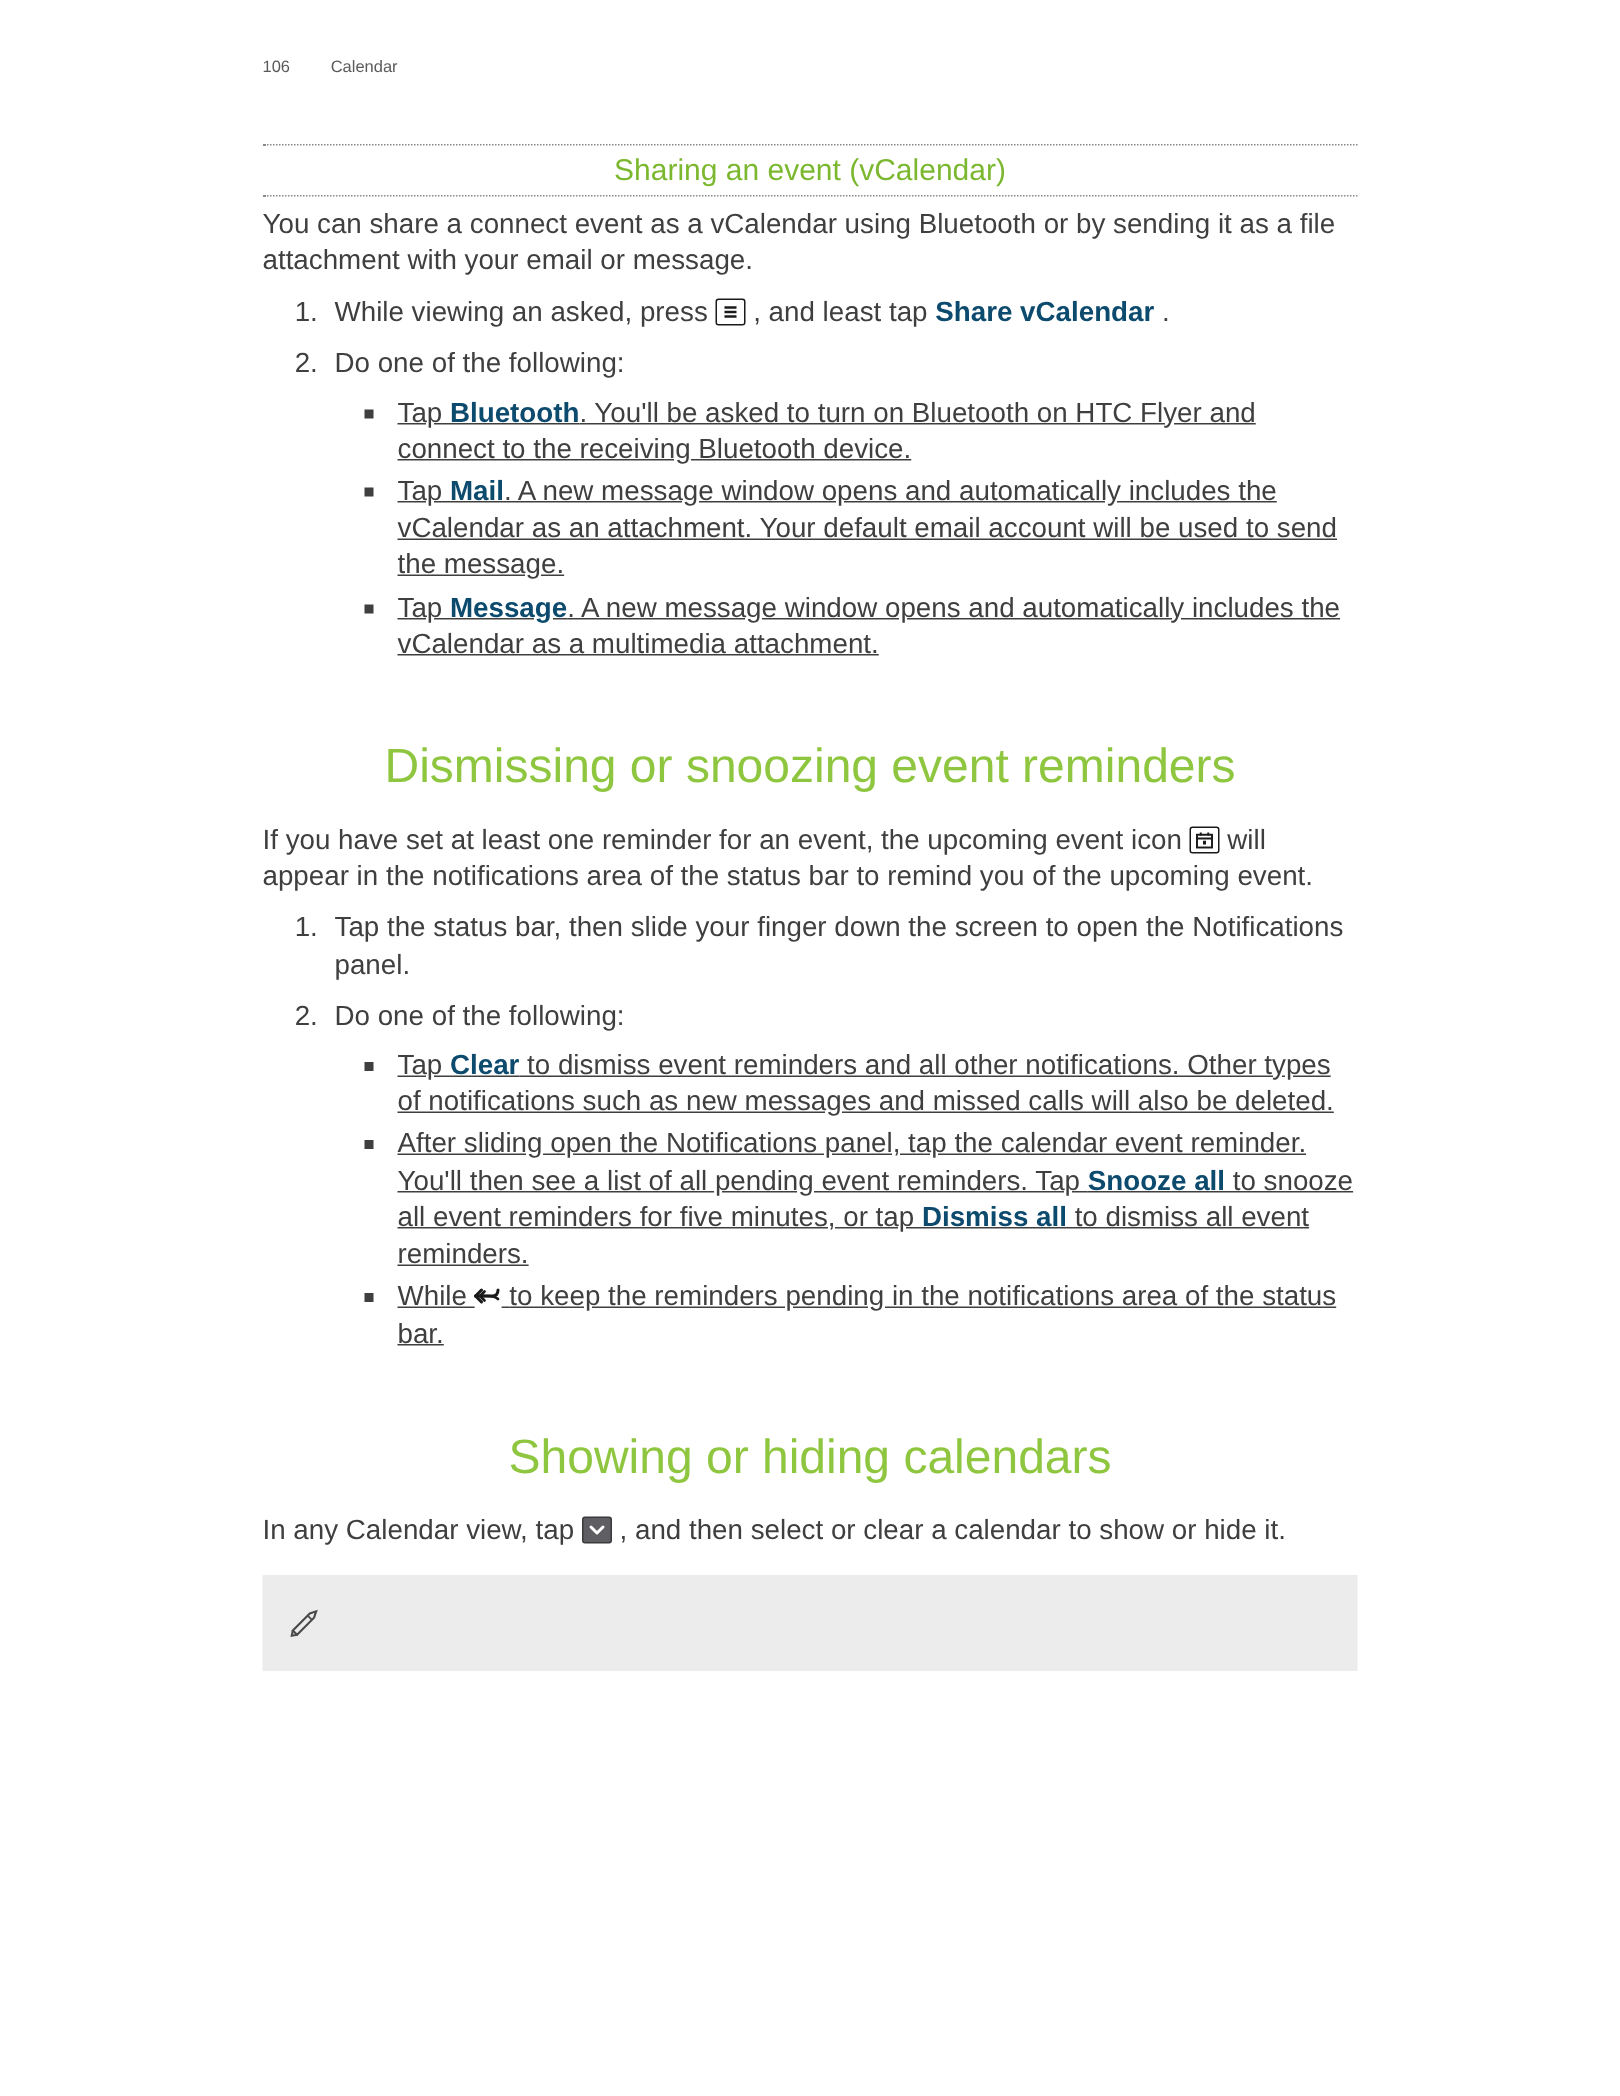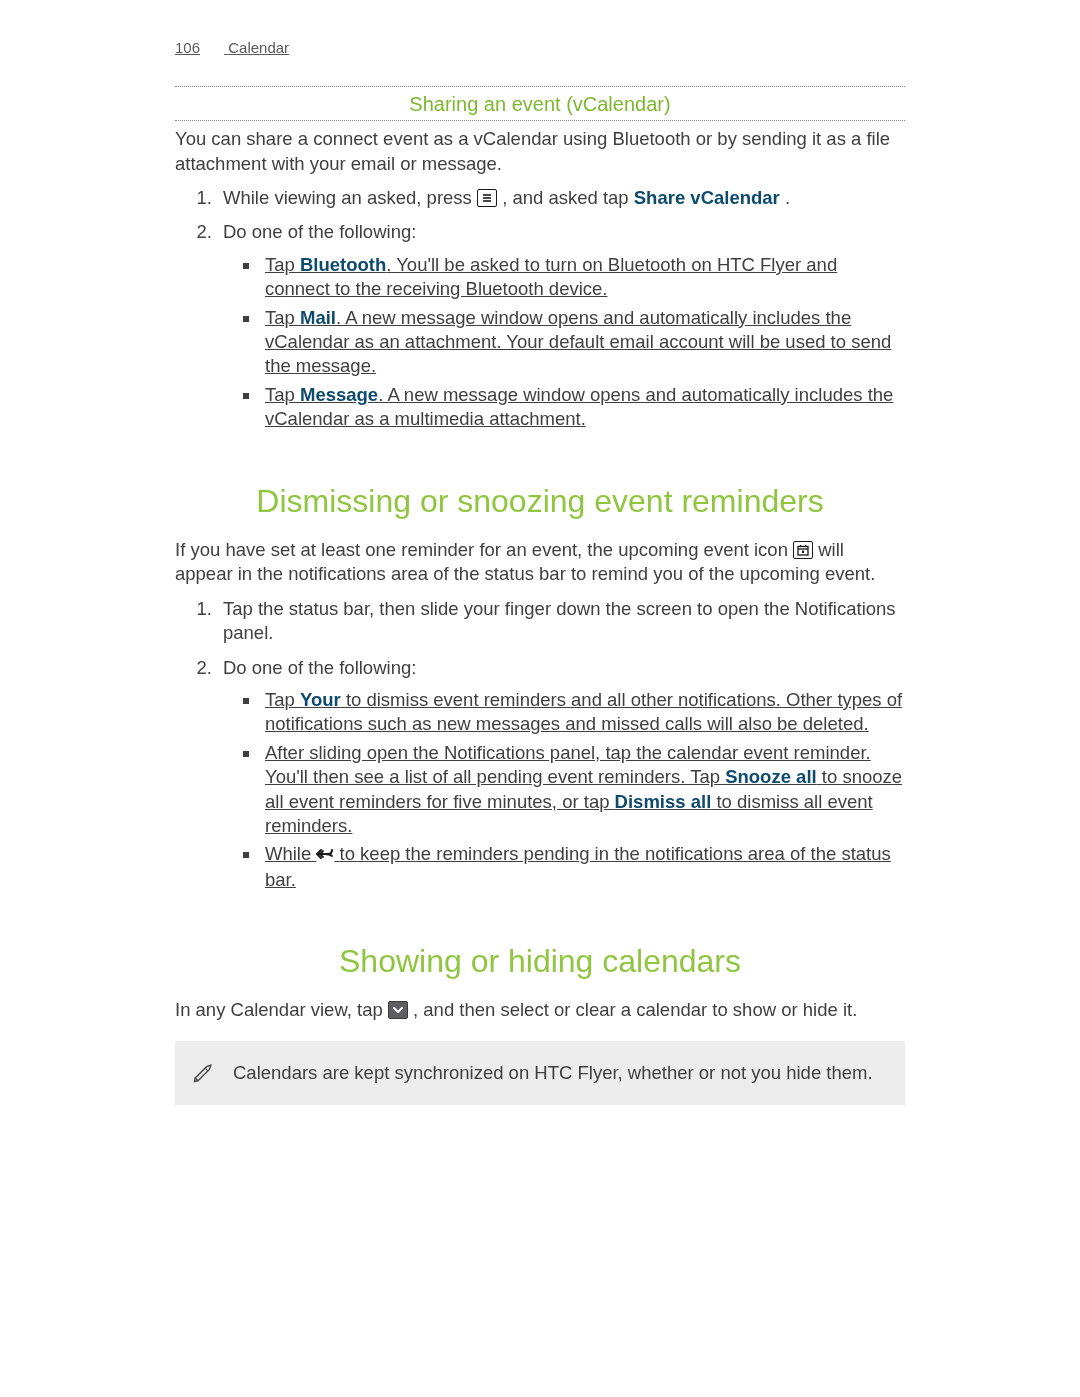--- a/index.html
+++ b/index.html
@@ -11,24 +11,23 @@
     width: 1080px;
     height: 1397px;
     background: #ffffff;
     font-family: -apple-system, "Segoe UI", Arial, sans-serif;
     color: #3f3f3f;
     padding: 38px 175px 40px 175px;
     font-size: 18.5px;
     line-height: 1.32;
   }
   .header {
-    font-size: 15px;
+    font-size: 11px;
     color: #5a5a5a;
-    margin-bottom: 28px;
-    text-decoration: underline;
+    margin-bottom: 43px;
   }
   .header .pagenum {
     margin-right: 24px;
   }
   .dotted-divider {
     border-top: 1px dotted #888;
     height: 0;
   }
   .subheader {
     color: #7CB82F;
@@ -134,21 +133,21 @@
       <span>While viewing an asked, press </span>
       <span class="inline-icon">
         <svg viewBox="0 0 12 12">
             <g stroke="#1a1a1a" stroke-width="1.6">
               <line x1="2" y1="3" x2="10" y2="3"></line>
               <line x1="2" y1="6" x2="10" y2="6"></line>
               <line x1="2" y1="9" x2="10" y2="9"></line>
             </g>
           </svg>
       </span>
-      <span>, and asked tap </span>
+      <span>, and least tap </span>
       <span class="bold">Share vCalendar</span>
       <span>.</span>
     </span>
   </li>
   <li>
     <span>Do one of the following:</span>
     <ul class="square">
       <li>
         <span>Tap </span><span class="bold">Bluetooth</span><span>. You'll be asked to turn on Bluetooth on HTC Flyer and connect to the receiving Bluetooth device.</span>
       </li>
@@ -179,21 +178,21 @@
 </p>
 
 <ol class="numbered">
   <li>
     <span>Tap the status bar, then slide your finger down the screen to open the Notifications panel.</span>
   </li>
   <li>
     <span>Do one of the following:</span>
     <ul class="square">
       <li>
-        <span>Tap </span><span class="bold">Your</span><span> to dismiss event reminders and all other notifications. Other types of notifications such as new messages and missed calls will also be deleted.</span>
+        <span>Tap </span><span class="bold">Clear</span><span> to dismiss event reminders and all other notifications. Other types of notifications such as new messages and missed calls will also be deleted.</span>
       </li>
       <li>
         <span>After sliding open the Notifications panel, tap the calendar event reminder. You'll then see a list of all pending event reminders. Tap </span><span class="bold">Snooze all</span><span> to snooze all event reminders for five minutes, or tap </span><span class="bold">Dismiss all</span><span> to dismiss all event reminders.</span>
       </li>
       <li>
         <span>While </span>
         <span style="display:inline-block; vertical-align:middle;">
           <svg width="18" height="14" viewBox="0 0 18 14">
               <path d="M 16 4 C 16 4 14 2 9 2 L 4 2 L 7 -1" fill="none" stroke="#1a1a1a" stroke-width="1.8" stroke-linecap="round" transform="translate(0,5)"></path>
               <path d="M 4 7 L 7 10" fill="none" stroke="#1a1a1a" stroke-width="1.8" stroke-linecap="round" transform="translate(0,0)"></path>
@@ -222,14 +221,13 @@
 <div class="note-box">
   <div class="note-icon">
     <svg width="26" height="26" viewBox="0 0 26 26">
       <g transform="rotate(45 13 13)">
         <path d="M 13 2 L 15 6 L 15 22 L 11 22 L 11 6 Z" fill="none" stroke="#4a4a4a" stroke-width="1.4"></path>
         <line x1="11" y1="8" x2="15" y2="8" stroke="#4a4a4a" stroke-width="1.2"></line>
         <path d="M 11 22 L 13 25 L 15 22" fill="none" stroke="#4a4a4a" stroke-width="1.4"></path>
       </g>
     </svg>
   </div>
-  <div class="note-text">Calendars are kept synchronized on HTC Flyer, whether or not you hide them.</div>
 </div>
 
 </body></html>

